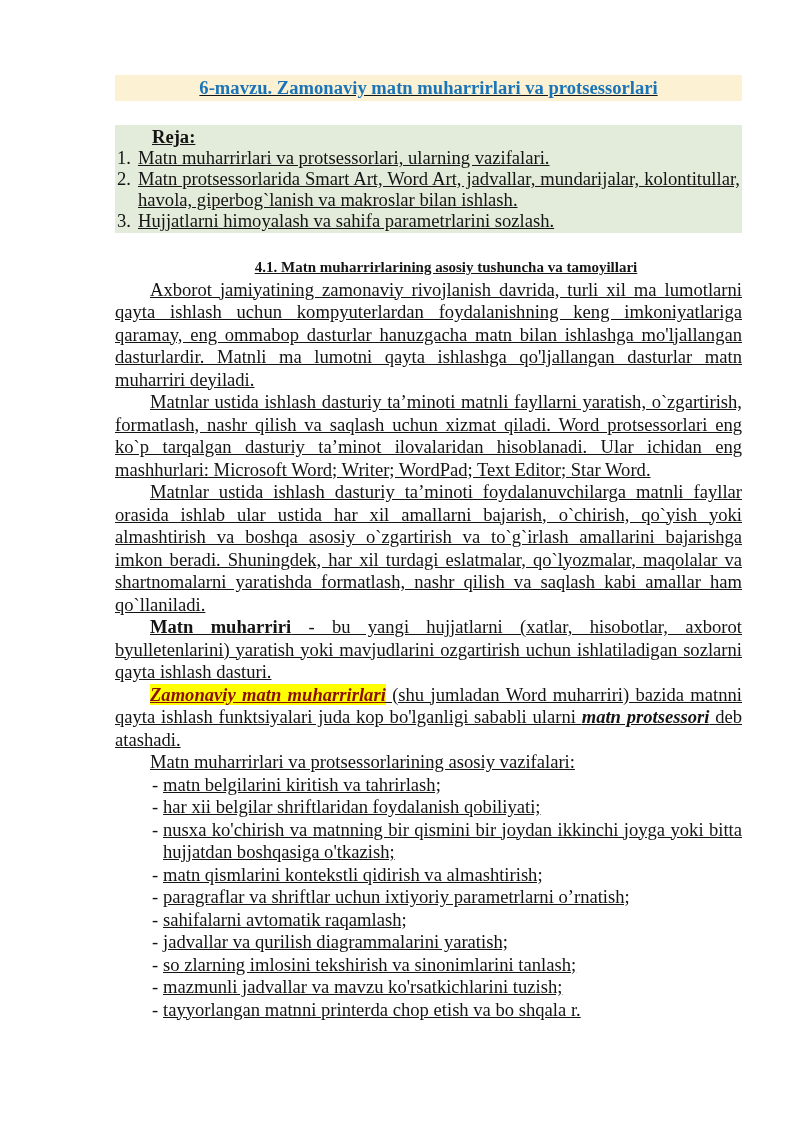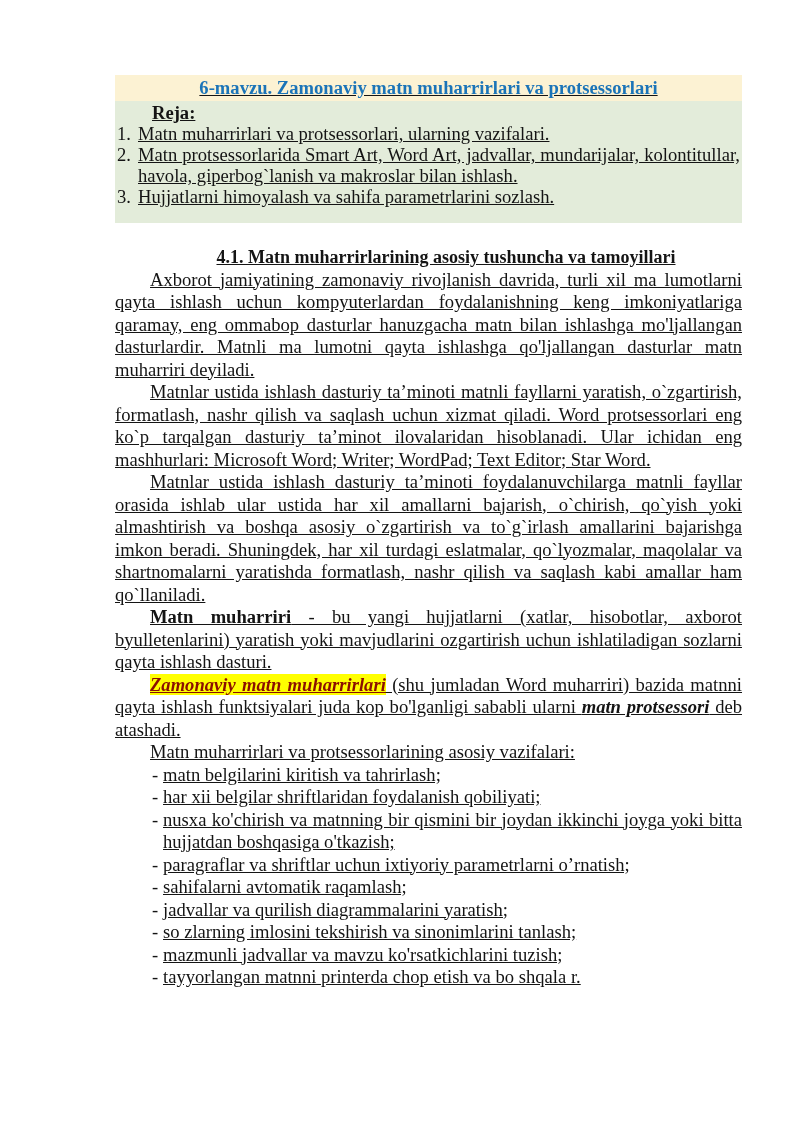--- a/index.html
+++ b/index.html
@@ -21,27 +21,28 @@
     background: var(--title-bg, #FCF2D3);
     text-align: center;
     font-weight: bold;
     color: var(--title-text, #1B74B8);
     line-height: 24px;
     padding: 1px 0;
   }
   .plan-box {
     background: var(--plan-bg, #E3ECDA);
     line-height: 21px;
-    padding: 1px 2px 16px 2px;
+    padding: 1px 2px 2px 2px;
+    margin-top: 24px;
   }
   .plan-label { font-weight: bold; margin-left: 35px; }
   .plan-item { text-align: justify; padding-left: 21px; text-indent: -21px; }
   .plan-item .num { display: inline-block; width: 21px; text-indent: 0; }
   .section-heading {
-    font-size: 18px;
+    font-size: 15px;
     font-weight: bold;
     text-align: center;
     text-indent: 35px;
     margin: 23px 0 0 0;
     line-height: 22.5px;
   }
   p.body { margin: 0; text-align: justify; text-indent: 35px; }
   p.list-intro { margin: 0; text-indent: 35px; }
   .dash-item { text-align: justify; padding-left: 48px; text-indent: -11px; }
   .dash-item .dash { display: inline-block; width: 11px; text-indent: 0; }
@@ -80,20 +81,21 @@
   <p class="body"><span class="term-bold">Matn muharriri</span><span> - bu yangi hujjatlarni (xatlar, hisobotlar, axborot byulletenlarini) yaratish yoki mavjudlarini ozgartirish uchun ishlatiladigan sozlarni qayta ishlash dasturi.</span></p>
 
   <p class="body"><span class="hl">Zamonaviy matn muharrirlari</span><span> (shu jumladan Word muharriri) bazida matnni qayta ishlash funktsiyalari juda kop bo'lganligi sababli ularni </span><span class="term-bold-italic">matn protsessori</span><span> deb atashadi.</span></p>
 
   <p class="list-intro">Matn muharrirlari va protsessorlarining asosiy vazifalari:</p>
 
   <div class="dash-list">
     <div class="dash-item"><span class="dash">-</span><span>matn belgilarini kiritish va tahrirlash;</span></div>
     <div class="dash-item"><span class="dash">-</span><span>har xii belgilar shriftlaridan foydalanish qobiliyati;</span></div>
     <div class="dash-item"><span class="dash">-</span><span>nusxa ko'chirish va matnning bir qismini bir joydan ikkinchi joyga yoki bitta hujjatdan boshqasiga o'tkazish;</span></div>
+    <div class="dash-item"><span class="dash">-</span><span>matn qismlarini kontekstli qidirish va almashtirish;</span></div>
     <div class="dash-item"><span class="dash">-</span><span>paragraflar va shriftlar uchun ixtiyoriy parametrlarni o’rnatish;</span></div>
     <div class="dash-item"><span class="dash">-</span><span>sahifalarni avtomatik raqamlash;</span></div>
     <div class="dash-item"><span class="dash">-</span><span>jadvallar va qurilish diagrammalarini yaratish;</span></div>
     <div class="dash-item"><span class="dash">-</span><span>so zlarning imlosini tekshirish va sinonimlarini tanlash;</span></div>
     <div class="dash-item"><span class="dash">-</span><span>mazmunli jadvallar va mavzu ko'rsatkichlarini tuzish;</span></div>
     <div class="dash-item"><span class="dash">-</span><span>tayyorlangan matnni printerda chop etish va bo shqala r.</span></div>
   </div>
 
 </div>
 

